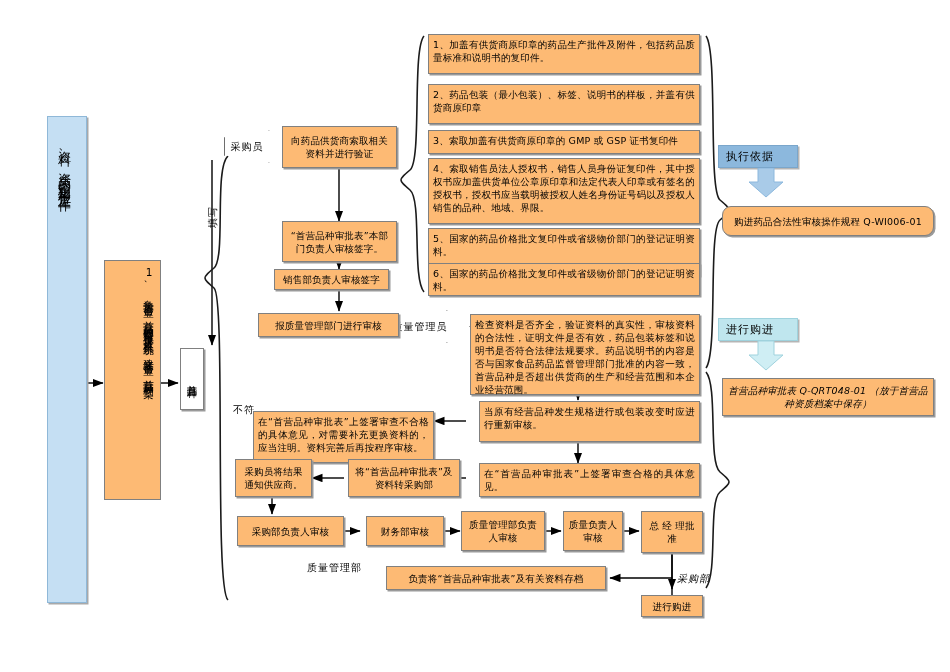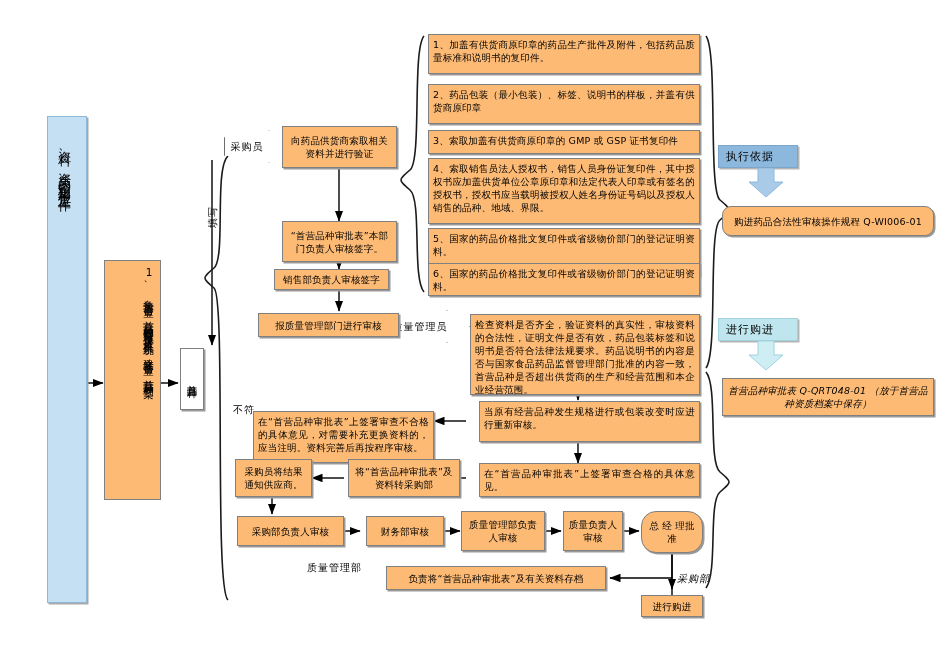--- a/index.html
+++ b/index.html
@@ -244,21 +244,21 @@
   </div>
   <div class="box ctr shadowed" style="left:366px;top:516px;width:78px;height:30px;">
     <span>财务部审核</span>
   </div>
   <div class="box ctr shadowed" style="left:461px;top:511px;width:84px;height:40px;">
     <span>质量管理部负责人审核</span>
   </div>
   <div class="box ctr shadowed" style="left:563px;top:511px;width:60px;height:40px;">
     <span>质量负责人审核</span>
   </div>
-  <div class="box ctr shadowed" style="left:641px;top:511px;width:62px;height:42px;border-radius:15px;">
+  <div class="box ctr shadowed" style="left:641px;top:511px;width:62px;height:42px;">
     <span>总 经 理批准</span>
   </div>
 
   <div class="plain" style="left:307px;top:561px;">质量管理部</div>
   <div class="plain" style="left:677px;top:572px;font-style:italic;">采购部</div>
 
   <div class="box ctr shadowed" style="left:386px;top:566px;width:220px;height:24px;">
     <span>负责将“首营品种审批表”及有关资料存档</span>
   </div>
 

